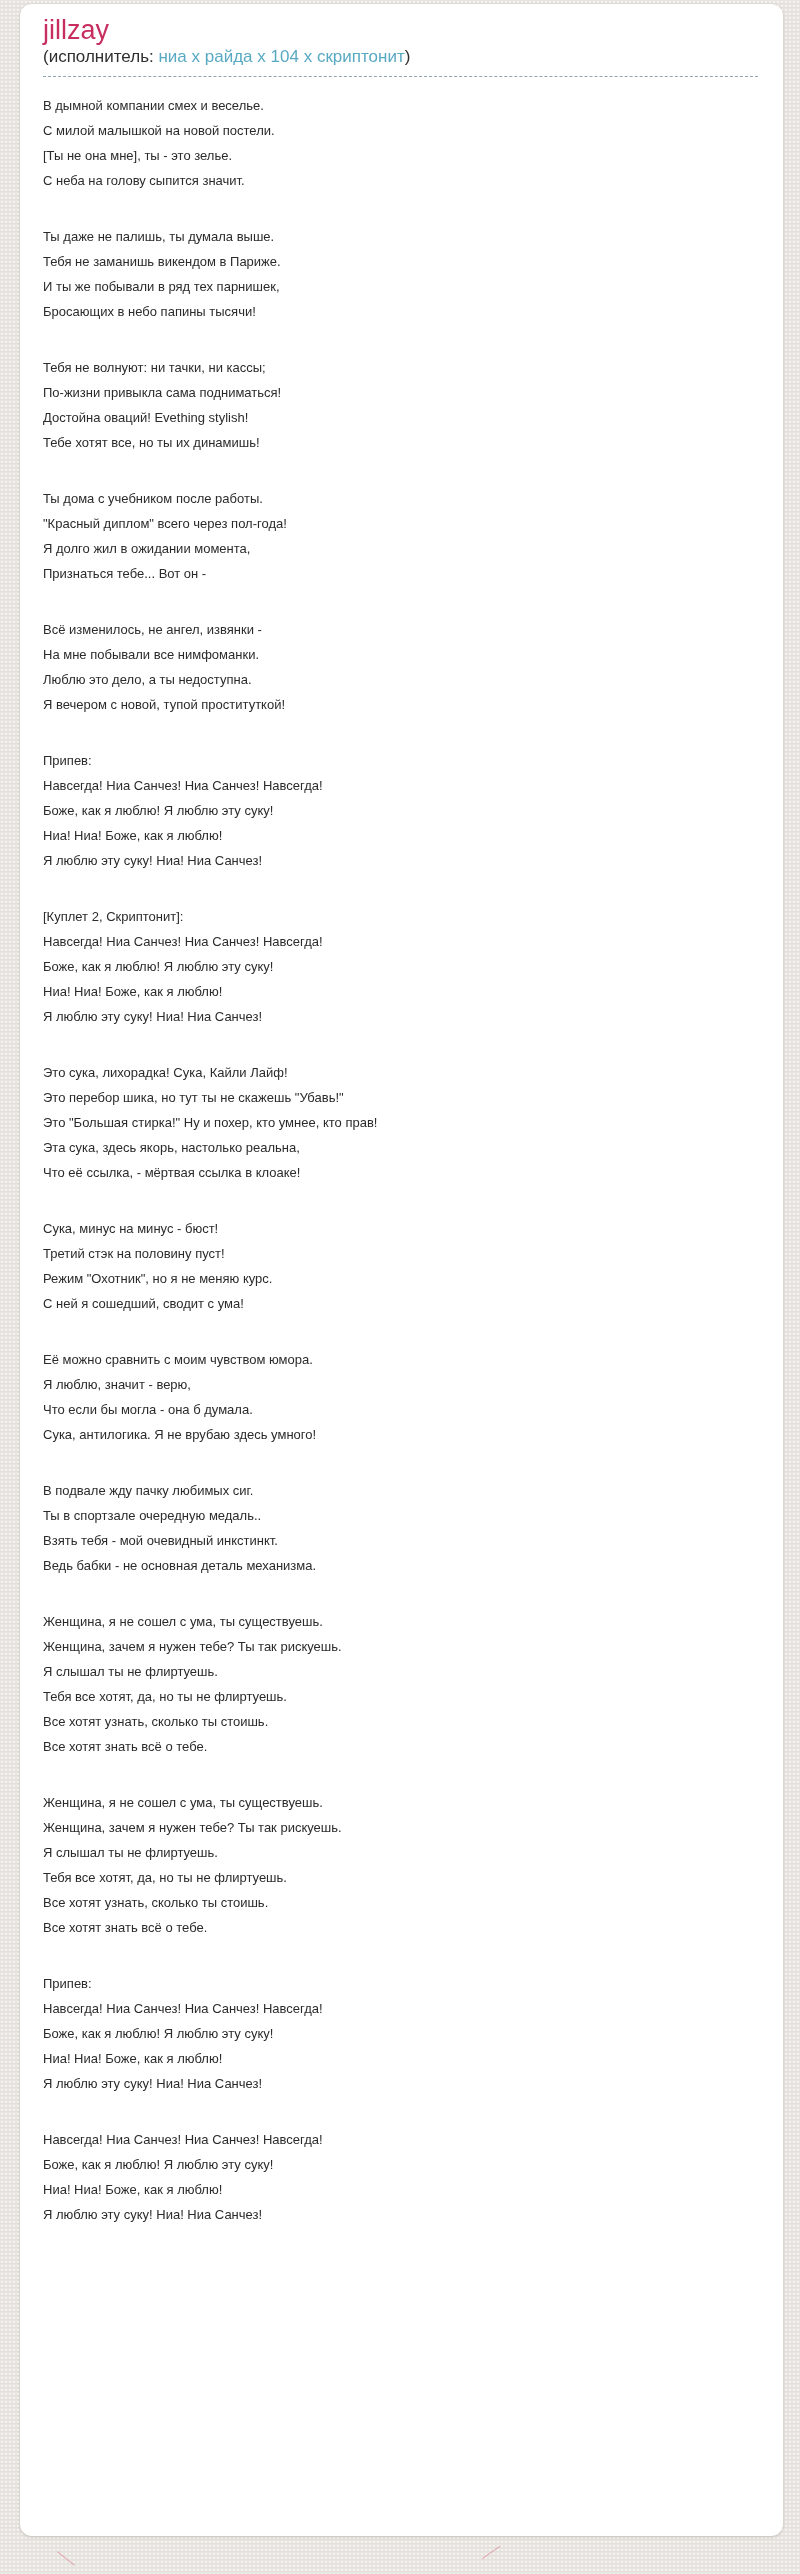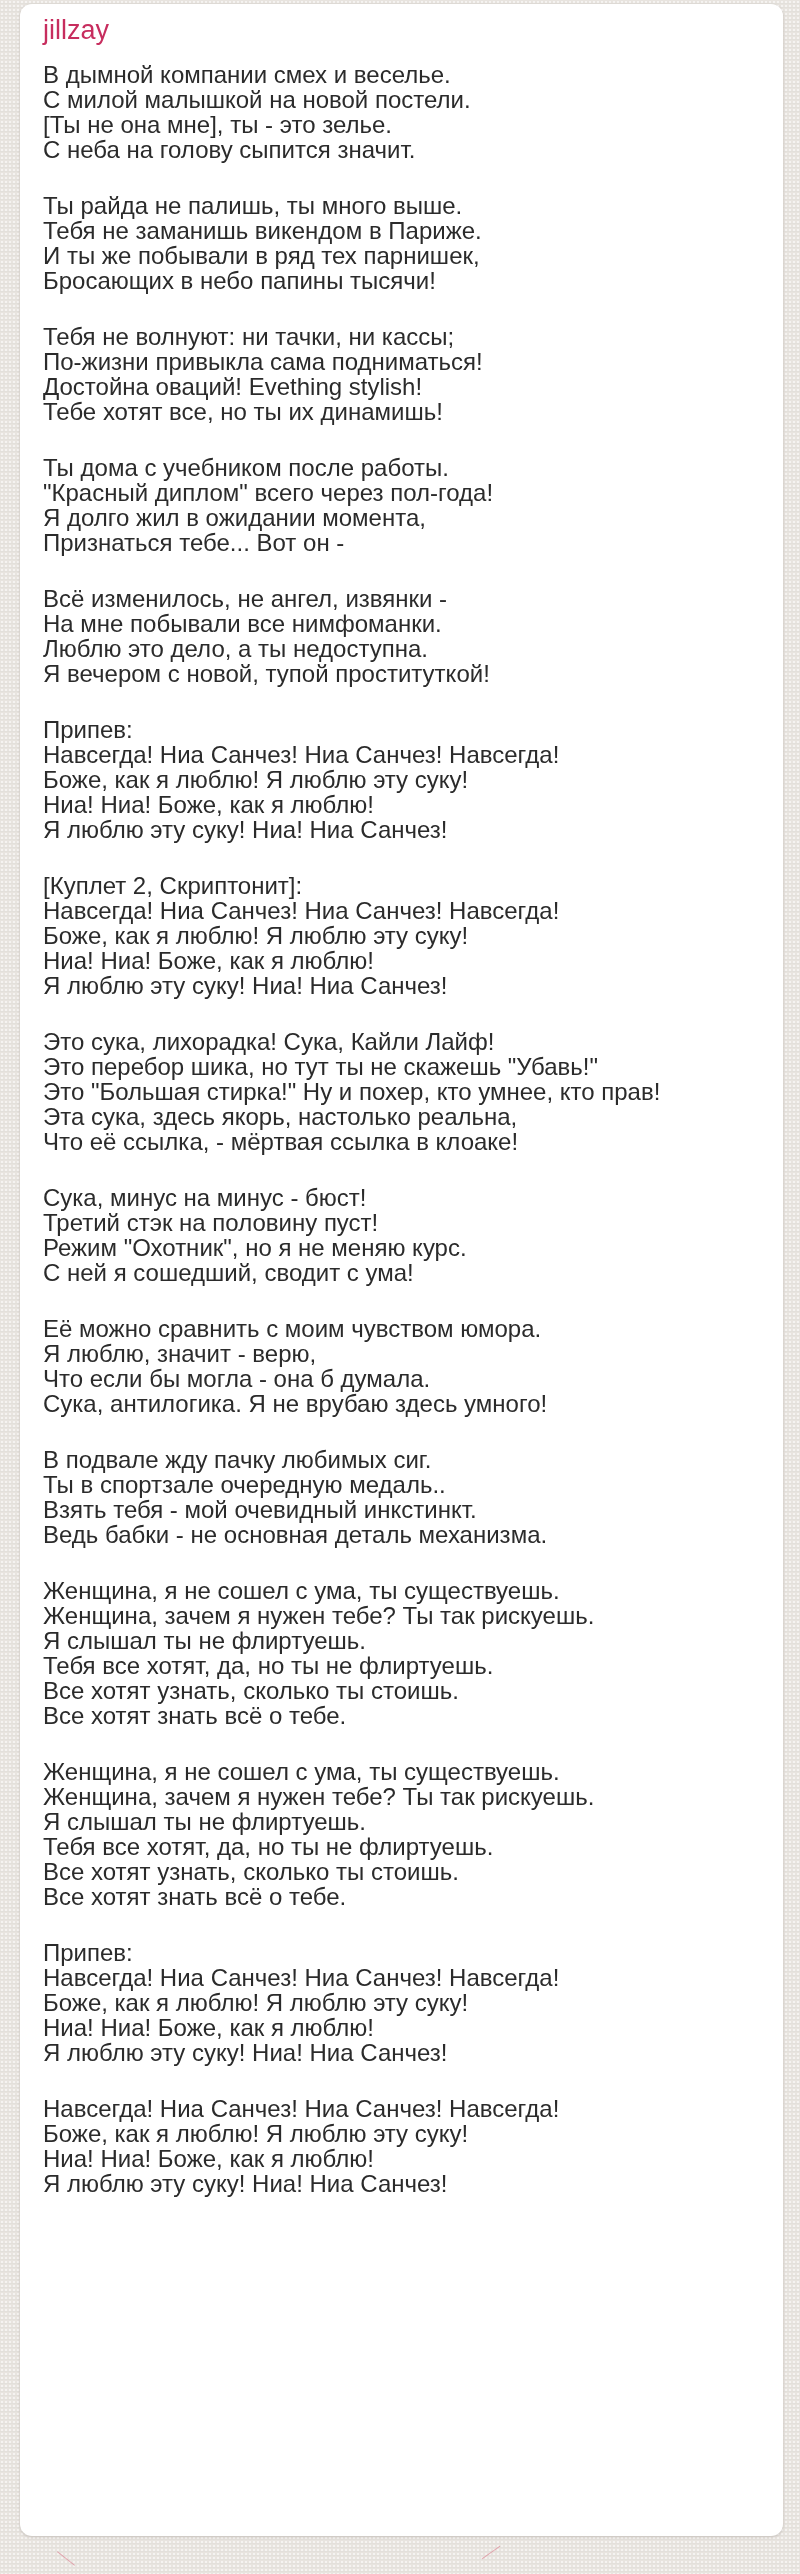--- a/index.html
+++ b/index.html
@@ -53,40 +53,48 @@
   .artist-link {
     color: #58a9c2;
     text-decoration: none;
     cursor: pointer;
   }
   .artist-sep { color: #58a9c2; }
 
   .lyrics { margin-top: 16px; }
   .lyrics p.stanza {
     margin: 0 0 31px 0;
-    font-size: 24px;
+    font-size: 13px;
     line-height: 25px;
     color: #2b2b2b;
   }
   .lyrics p.stanza:last-child { margin-bottom: 0; }
 </style>
 </head>
 <body>
 
 <div class="scratch s1"></div>
 <div class="scratch s2"></div>
 <div class="scratch s3"></div>
 
 <div class="card">
   <h1 class="song-title">jillzay</h1>
 
+  <div class="artist-line"><span>(исполнитель:</span>
+    <a class="artist-link">ниа</a>
+    <span class="artist-sep">х</span>
+    <a class="artist-link">райда</a>
+    <span class="artist-sep">х</span>
+    <a class="artist-link">104</a>
+    <span class="artist-sep">х</span>
+    <a class="artist-link">скриптонит</a><span>)</span></div>
 
   <div class="lyrics">
       <p class="stanza"><span>В дымной компании смех и веселье.</span><br><span>С милой малышкой на новой постели.</span><br><span>[Ты не она мне], ты - это зелье.</span><br><span>С неба на голову сыпится значит.</span></p>
-      <p class="stanza"><span>Ты райда не палишь, ты много выше.</span><br><span>Тебя не заманишь викендом в Париже.</span><br><span>И ты же побывали в ряд тех парнишек,</span><br><span>Бросающих в небо папины тысячи!</span></p>
+      <p class="stanza"><span>Ты даже не палишь, ты думала выше.</span><br><span>Тебя не заманишь викендом в Париже.</span><br><span>И ты же побывали в ряд тех парнишек,</span><br><span>Бросающих в небо папины тысячи!</span></p>
       <p class="stanza"><span>Тебя не волнуют: ни тачки, ни кассы;</span><br><span>По-жизни привыкла сама подниматься!</span><br><span>Достойна оваций! Evething stylish!</span><br><span>Тебе хотят все, но ты их динамишь!</span></p>
       <p class="stanza"><span>Ты дома с учебником после работы.</span><br><span>"Красный диплом" всего через пол-года!</span><br><span>Я долго жил в ожидании момента,</span><br><span>Признаться тебе... Вот он -</span></p>
       <p class="stanza"><span>Всё изменилось, не ангел, извянки -</span><br><span>На мне побывали все нимфоманки.</span><br><span>Люблю это дело, а ты недоступна.</span><br><span>Я вечером с новой, тупой проституткой!</span></p>
       <p class="stanza"><span>Припев:</span><br><span>Навсегда! Ниа Санчез! Ниа Санчез! Навсегда!</span><br><span>Боже, как я люблю! Я люблю эту суку!</span><br><span>Ниа! Ниа! Боже, как я люблю!</span><br><span>Я люблю эту суку! Ниа! Ниа Санчез!</span></p>
       <p class="stanza"><span>[Куплет 2, Скриптонит]:</span><br><span>Навсегда! Ниа Санчез! Ниа Санчез! Навсегда!</span><br><span>Боже, как я люблю! Я люблю эту суку!</span><br><span>Ниа! Ниа! Боже, как я люблю!</span><br><span>Я люблю эту суку! Ниа! Ниа Санчез!</span></p>
       <p class="stanza"><span>Это сука, лихорадка! Сука, Кайли Лайф!</span><br><span>Это перебор шика, но тут ты не скажешь "Убавь!"</span><br><span>Это "Большая стирка!" Ну и похер, кто умнее, кто прав!</span><br><span>Эта сука, здесь якорь, настолько реальна,</span><br><span>Что её ссылка, - мёртвая ссылка в клоаке!</span></p>
       <p class="stanza"><span>Сука, минус на минус - бюст!</span><br><span>Третий стэк на половину пуст!</span><br><span>Режим "Охотник", но я не меняю курс.</span><br><span>С ней я сошедший, сводит с ума!</span></p>
       <p class="stanza"><span>Её можно сравнить с моим чувством юмора.</span><br><span>Я люблю, значит - верю,</span><br><span>Что если бы могла - она б думала.</span><br><span>Сука, антилогика. Я не врубаю здесь умного!</span></p>
       <p class="stanza"><span>В подвале жду пачку любимых сиг.</span><br><span>Ты в спортзале очередную медаль..</span><br><span>Взять тебя - мой очевидный инкстинкт.</span><br><span>Ведь бабки - не основная деталь механизма.</span></p>
       <p class="stanza"><span>Женщина, я не сошел с ума, ты существуешь.</span><br><span>Женщина, зачем я нужен тебе? Ты так рискуешь.</span><br><span>Я слышал ты не флиртуешь.</span><br><span>Тебя все хотят, да, но ты не флиртуешь.</span><br><span>Все хотят узнать, сколько ты стоишь.</span><br><span>Все хотят знать всё о тебе.</span></p>

